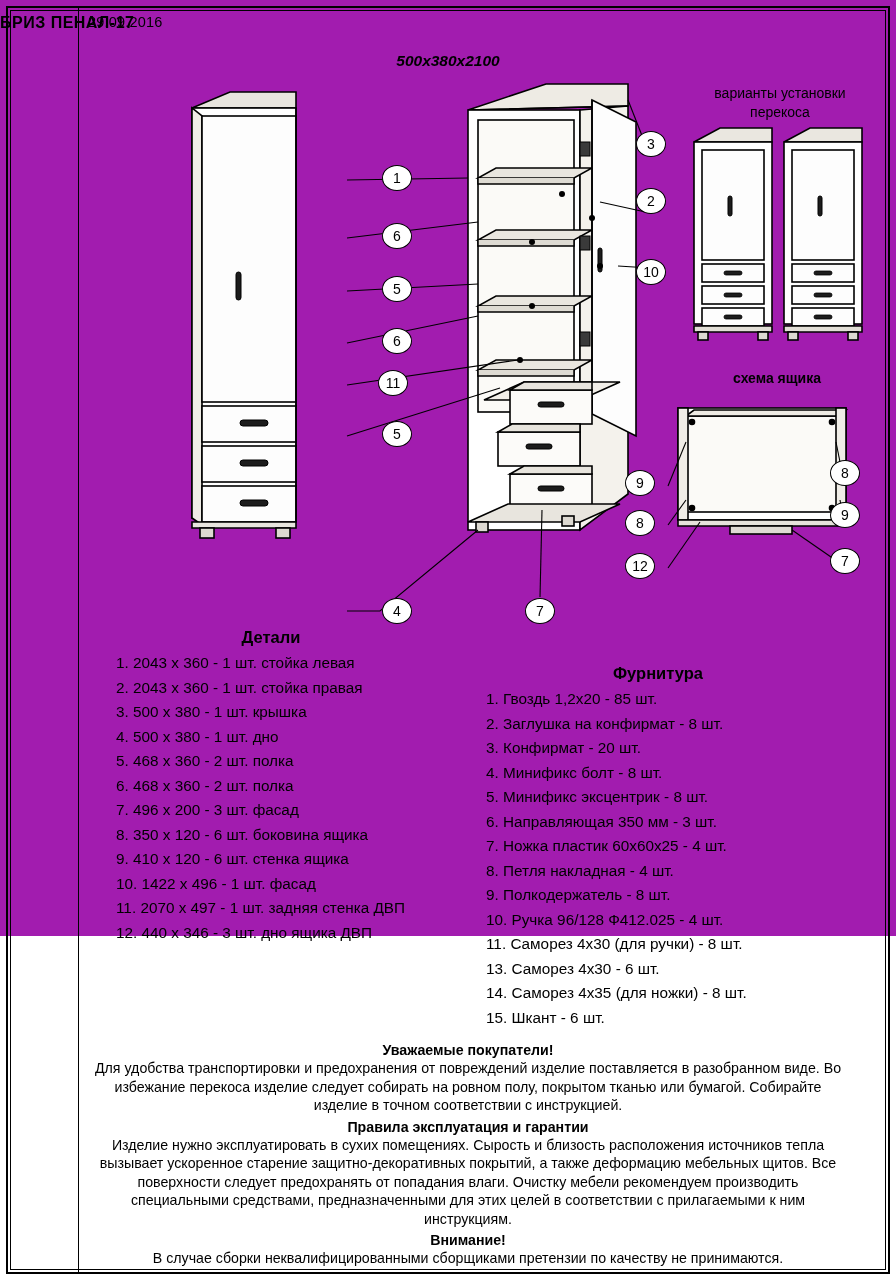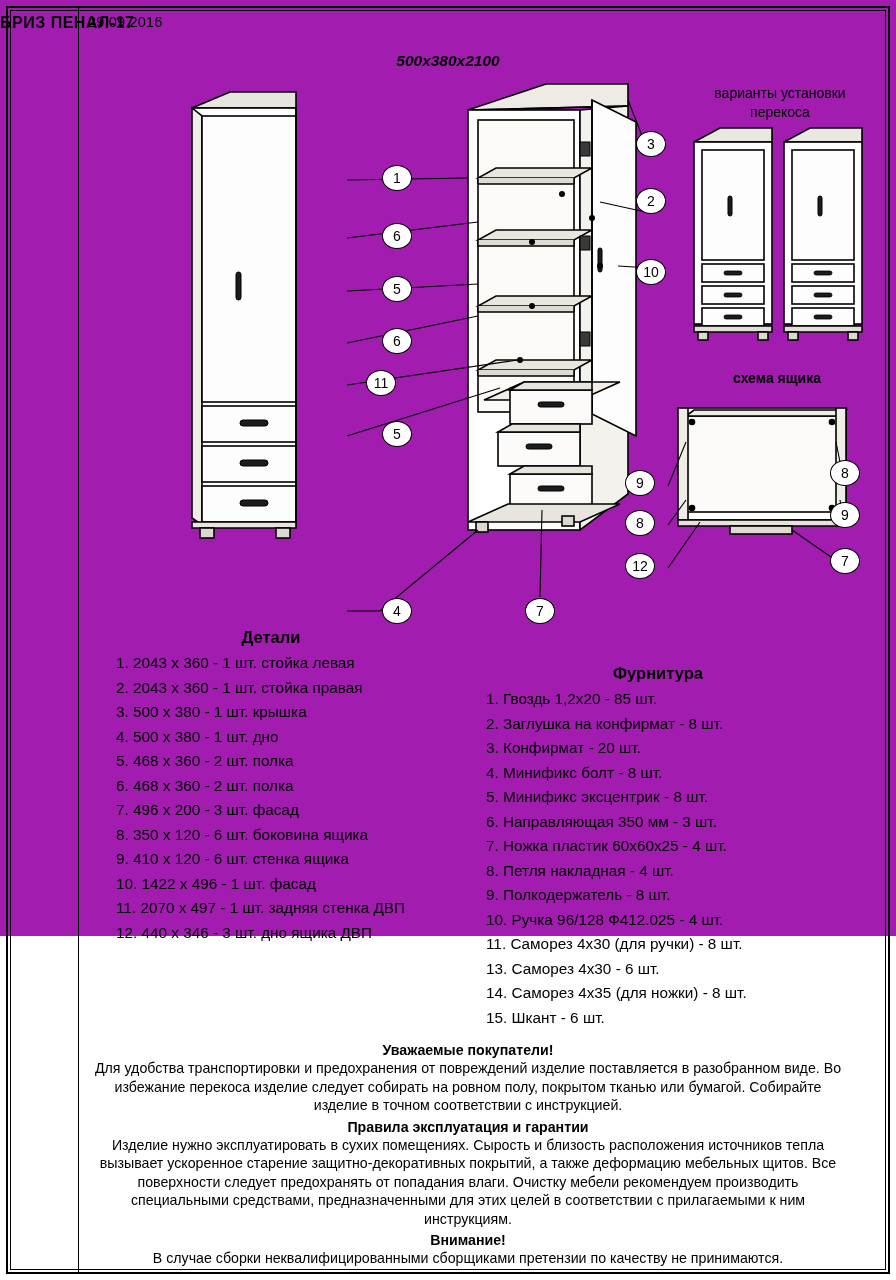--- a/index.html
+++ b/index.html
@@ -328,21 +328,21 @@
       </g>
     </svg>
 
     <div class="bub" style="left:302px;  top:95px;">1</div>
     <div class="bub" style="left:556px;  top:61px;">3</div>
     <div class="bub" style="left:556px;  top:118px;">2</div>
     <div class="bub" style="left:302px;  top:153px;">6</div>
     <div class="bub" style="left:556px;  top:189px;">10</div>
     <div class="bub" style="left:302px;  top:206px;">5</div>
     <div class="bub" style="left:302px;  top:258px;">6</div>
-    <div class="bub" style="left:286px;  top:300px;">11</div>
+    <div class="bub" style="left:298px;  top:300px;">11</div>
     <div class="bub" style="left:302px;  top:351px;">5</div>
     <div class="bub" style="left:302px;  top:528px;">4</div>
     <div class="bub" style="left:445px;  top:528px;">7</div>
     <div class="bub" style="left:545px;  top:400px;">9</div>
     <div class="bub" style="left:545px;  top:440px;">8</div>
     <div class="bub" style="left:545px;  top:483px;">12</div>
     <div class="bub" style="left:750px;  top:390px;">8</div>
     <div class="bub" style="left:750px;  top:432px;">9</div>
     <div class="bub" style="left:750px;  top:478px;">7</div>
 

